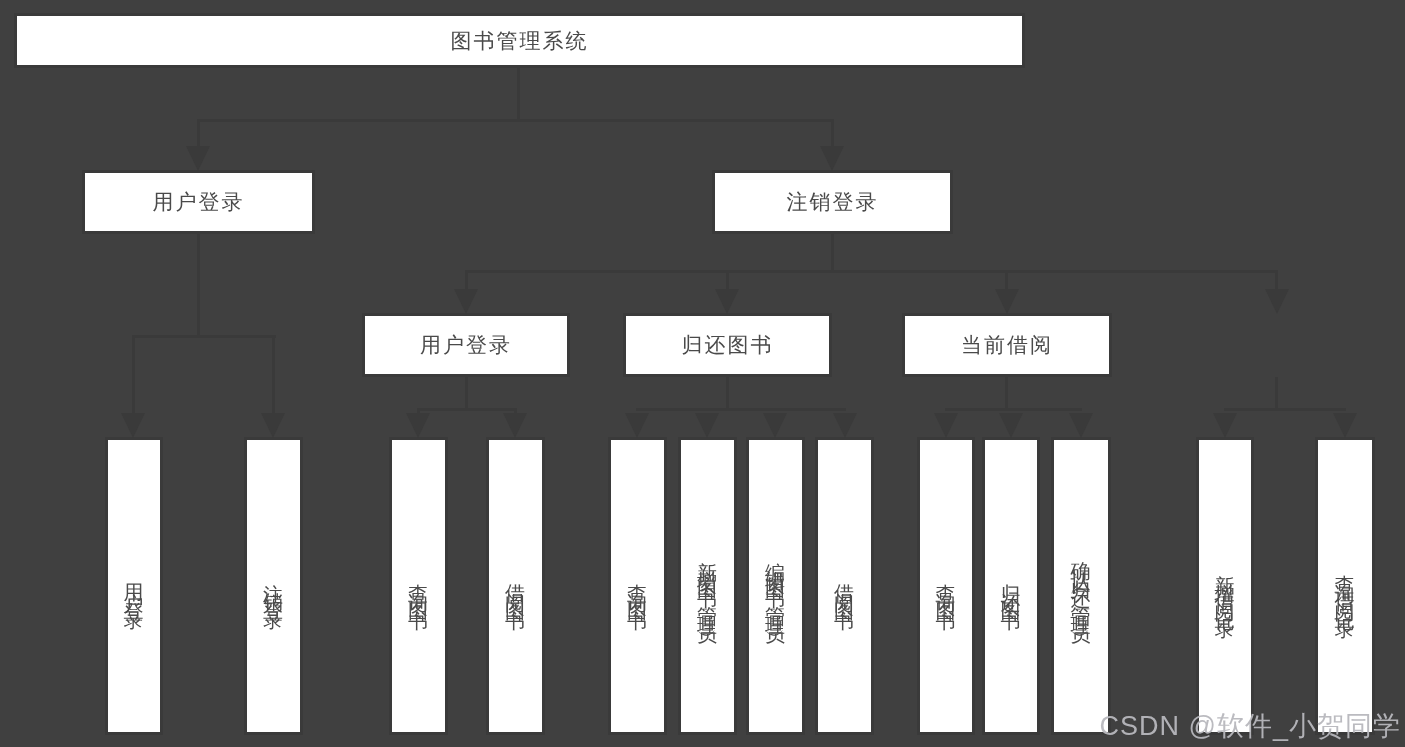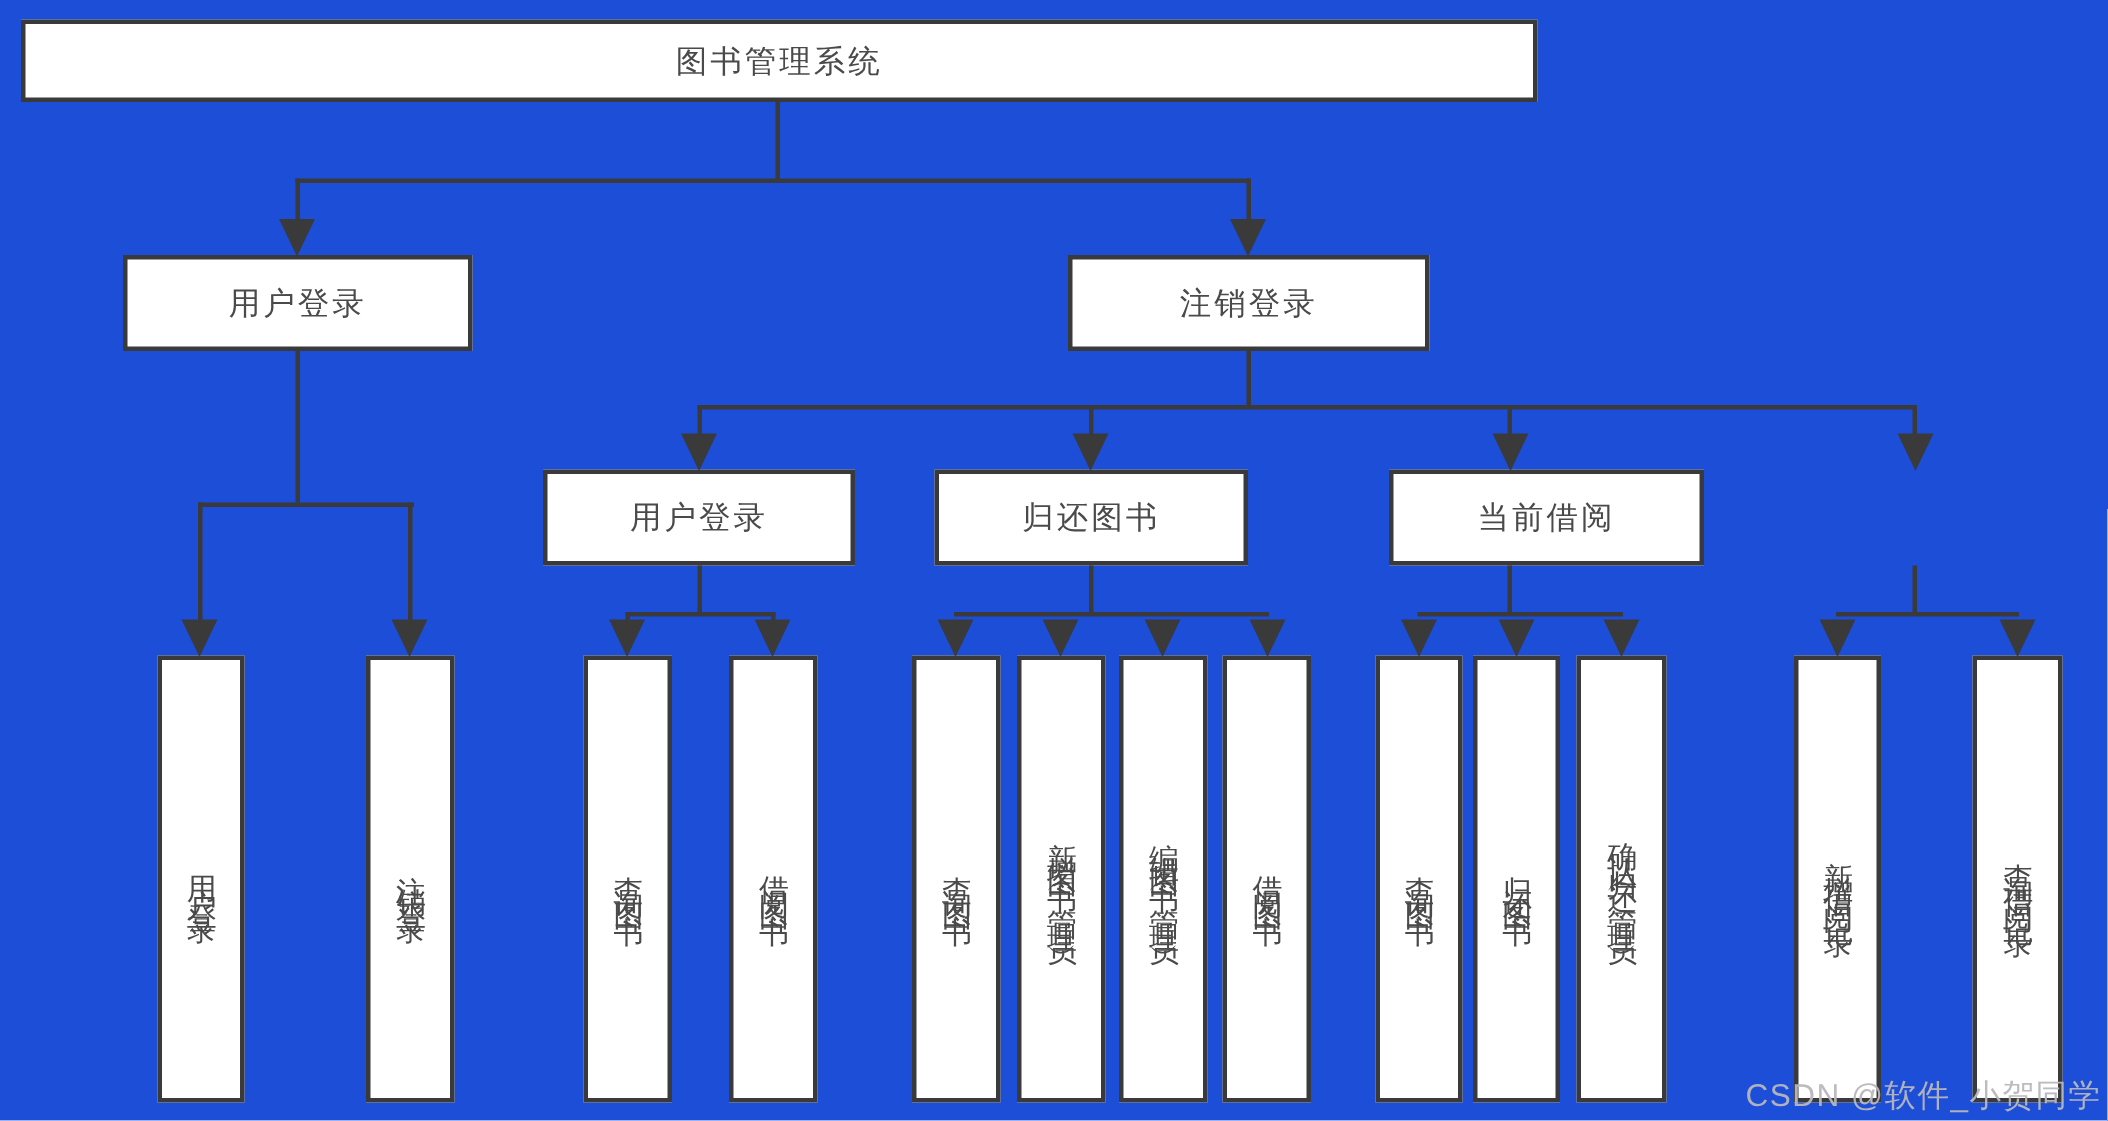--- a/index.html
+++ b/index.html
@@ -5,21 +5,21 @@
   html, body {
     margin: 0;
     padding: 0;
     background: #ffffff;
     font-family: "Liberation Sans", "DejaVu Sans", sans-serif;
   }
   #canvas {
     position: relative;
     width: 1405px;
     height: 747px;
-    background: #1d4ed8;
+    background: #404040;
     overflow: hidden;
   }
   
   .hbox {
     position: absolute;
     box-sizing: border-box;
     border: 3px solid #3a3a3a;
     background: #ffffff;
     display: flex;
     align-items: center;
@@ -62,33 +62,33 @@
     height: 0;
     border-left: 12px solid transparent;
     border-right: 12px solid transparent;
     border-top: 25px solid #3a3a3a;
     transform: translateX(-50%);
   }
   #watermark {
     position: absolute;
     right: 4px;
     bottom: 3px;
-    font-size: 21px;
+    font-size: 27px;
     color: rgba(183, 183, 189, 0.95);
     letter-spacing: 1px;
     z-index: 20;
     white-space: nowrap;
   }
   
   #node-root    { left: 14px;   top: 13px;  width: 1011px; height: 55px; }
   #node-login   { left: 82px;   top: 170px; width: 233px;  height: 64px; }
   #node-mgmt    { left: 712px;  top: 170px; width: 241px;  height: 64px; }
   #node-rec     { left: 362px;  top: 313px; width: 208px;  height: 64px; }
   #node-borrow  { left: 623px;  top: 313px; width: 209px;  height: 64px; }
-  #node-current { left: 902px;  top: 313px; width: 210px;  height: 64px; margin-left: 24px; }
+  #node-current { left: 902px;  top: 313px; width: 210px;  height: 64px; }
   #node-record  { left: 1172px; top: 313px; width: 211px;  height: 64px; }
 
   #leaf-login-1   { left: 105px;  width: 58px; }
   #leaf-login-2   { left: 244px;  width: 59px; }
   #leaf-rec-1     { left: 389px;  width: 59px; }
   #leaf-rec-2     { left: 486px;  width: 59px; }
   #leaf-borrow-1  { left: 608px;  width: 59px; }
   #leaf-borrow-2  { left: 678px;  width: 59px; }
   #leaf-borrow-3  { left: 746px;  width: 59px; }
   #leaf-borrow-4  { left: 815px;  width: 59px; }

